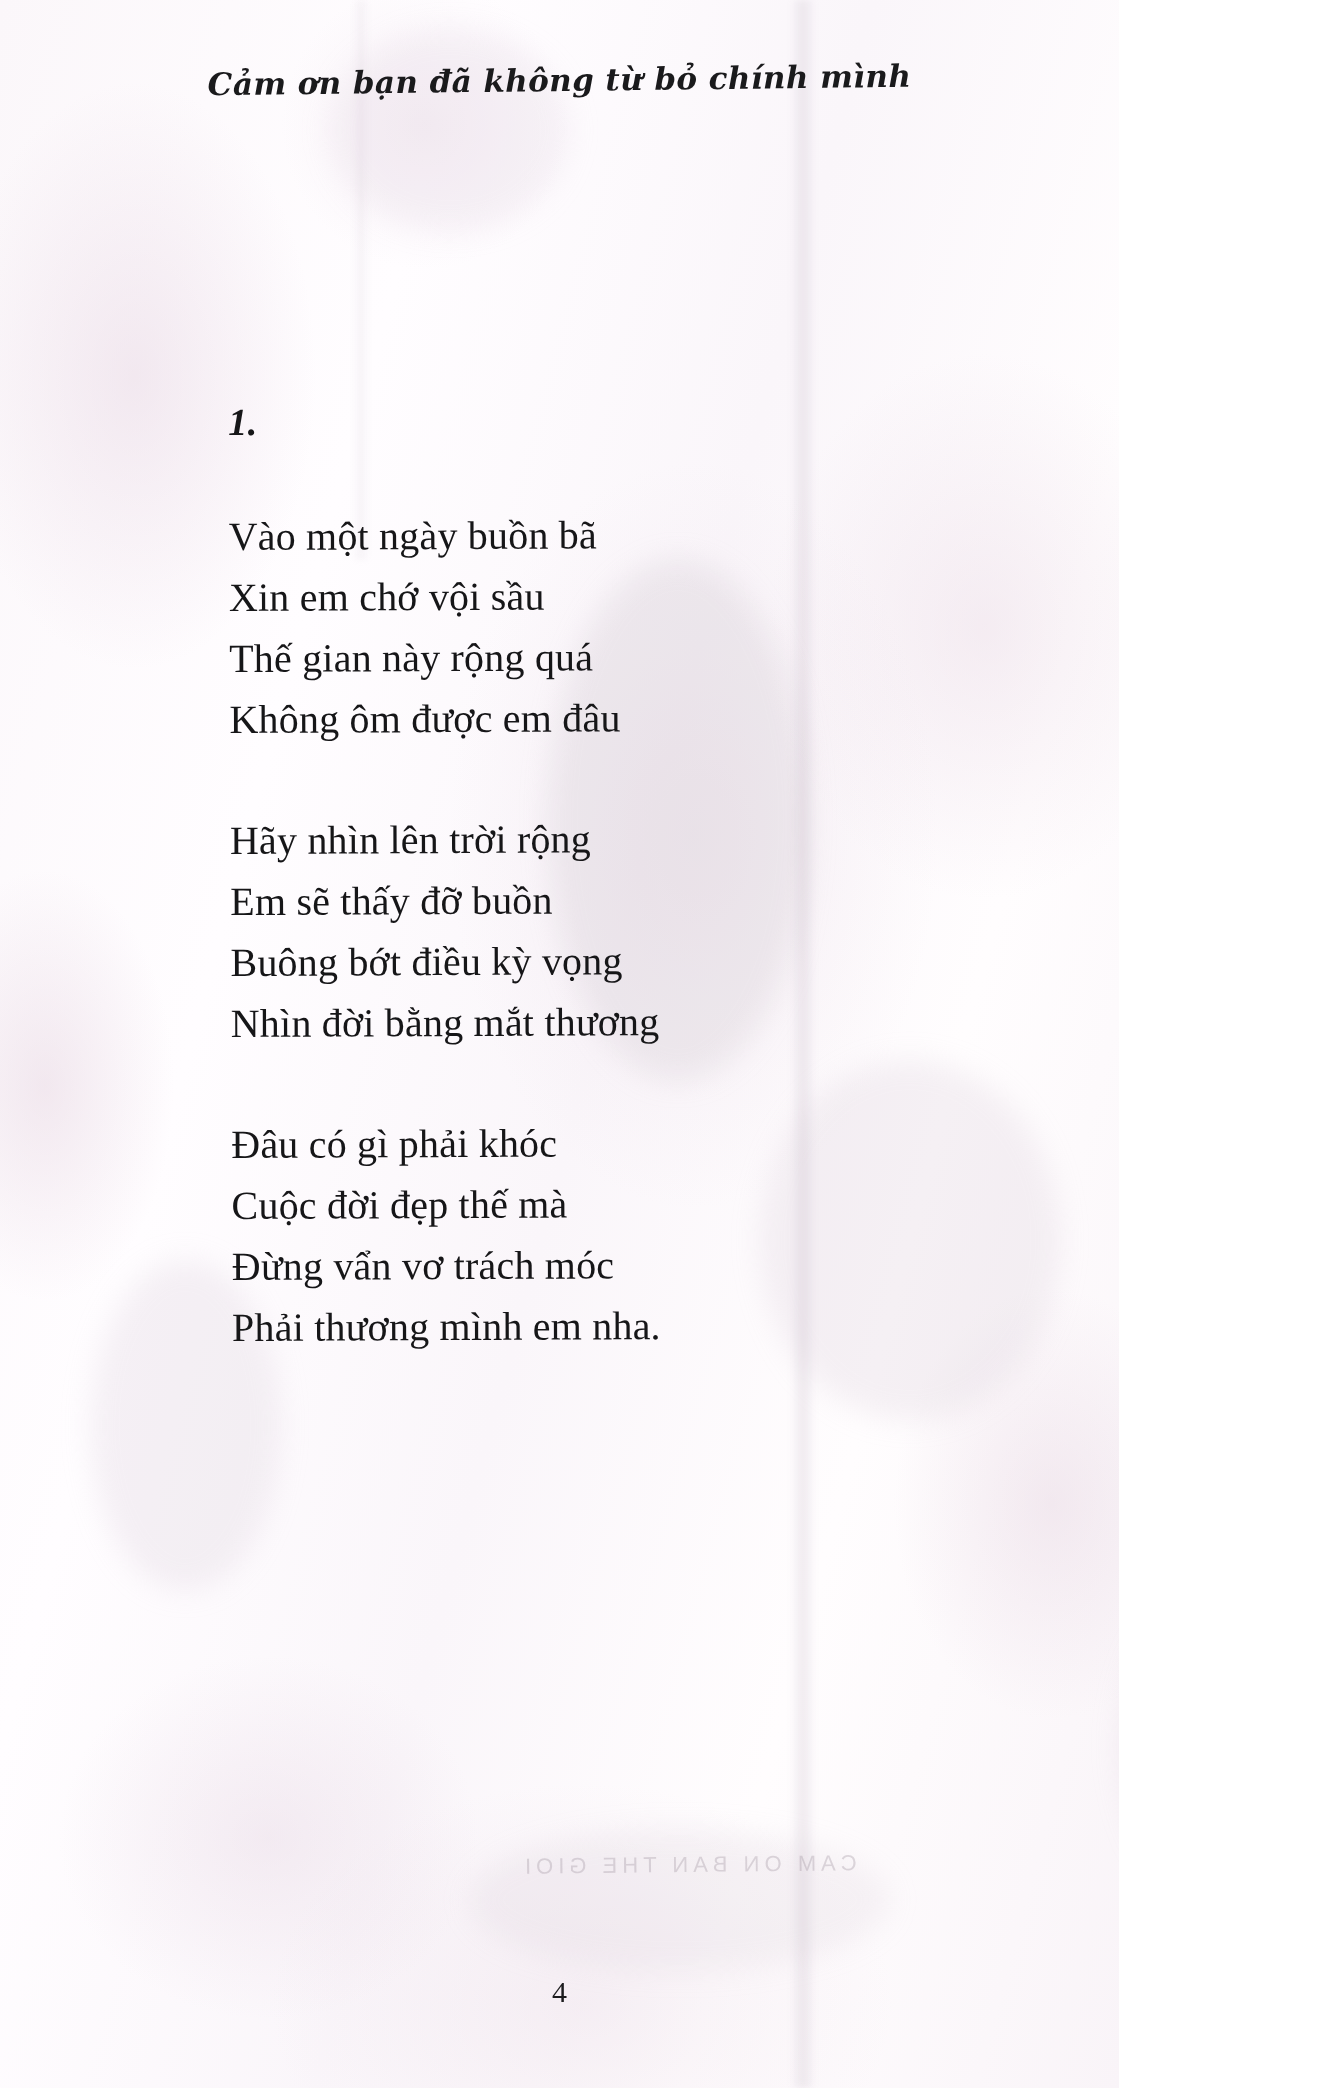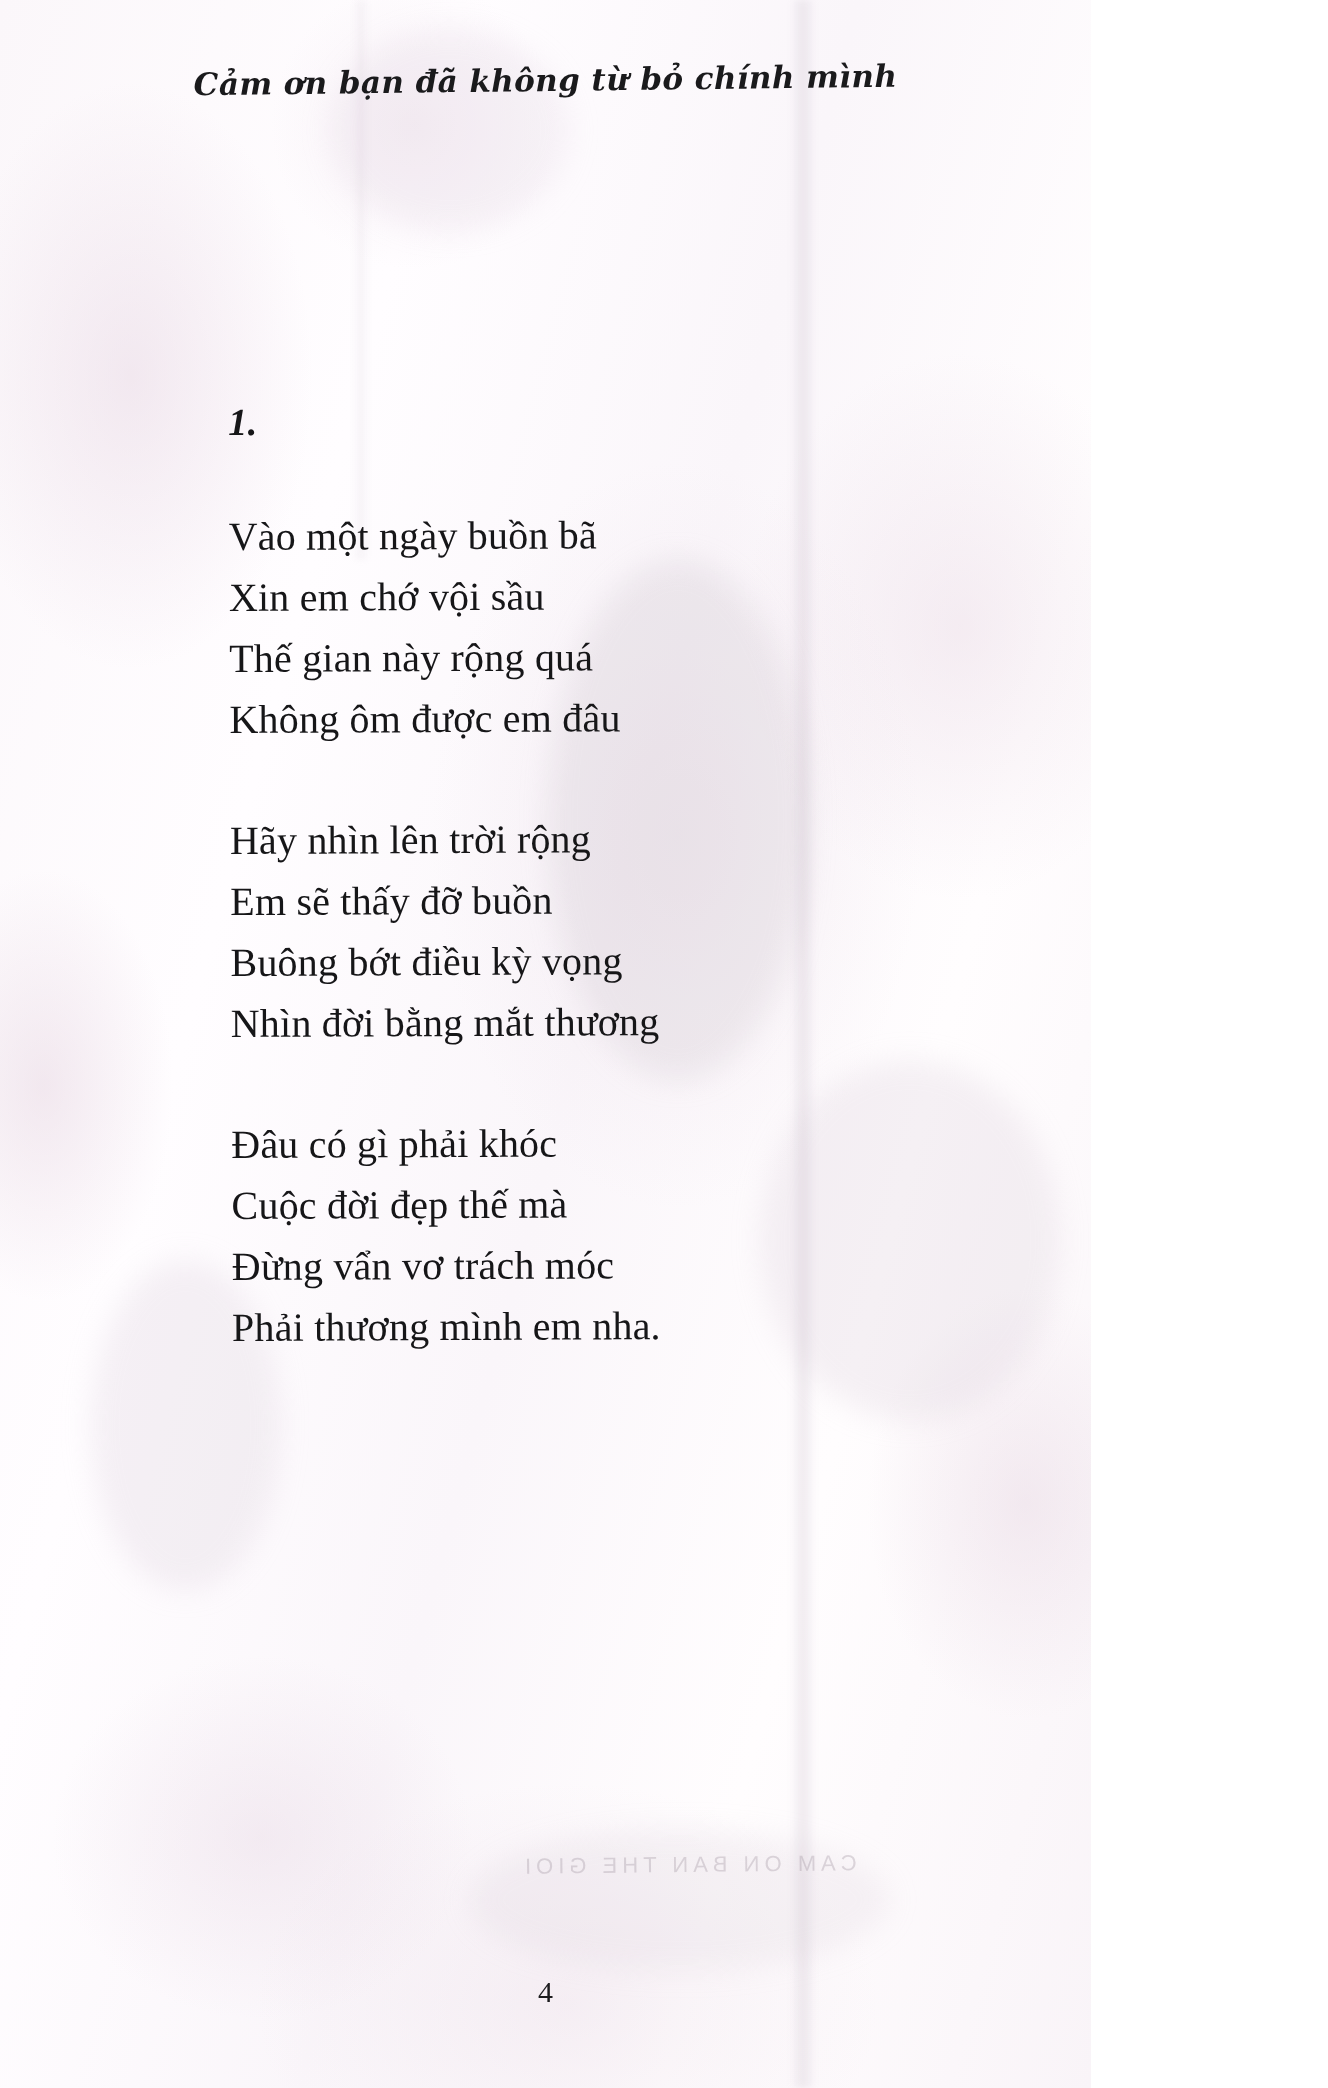--- a/index.html
+++ b/index.html
@@ -13,20 +13,21 @@
     font-family: "Liberation Serif", serif;
     overflow: hidden;
   }
 
   .page {
     position: relative;
     width: 1091px;
     height: 2088px;
     background: #fdfcfd;
     overflow: hidden;
+    padding-left: 28px;
   }
 
   
   .paper-texture {
     position: absolute;
     inset: 0;
     background:
       radial-gradient(ellipse 260px 420px at 12% 18%, rgba(225,205,220,0.40), rgba(255,255,255,0) 70%),
       radial-gradient(ellipse 180px 300px at 4% 52%, rgba(222,200,215,0.38), rgba(255,255,255,0) 72%),
       radial-gradient(ellipse 300px 260px at 24% 88%, rgba(226,208,222,0.34), rgba(255,255,255,0) 70%),

